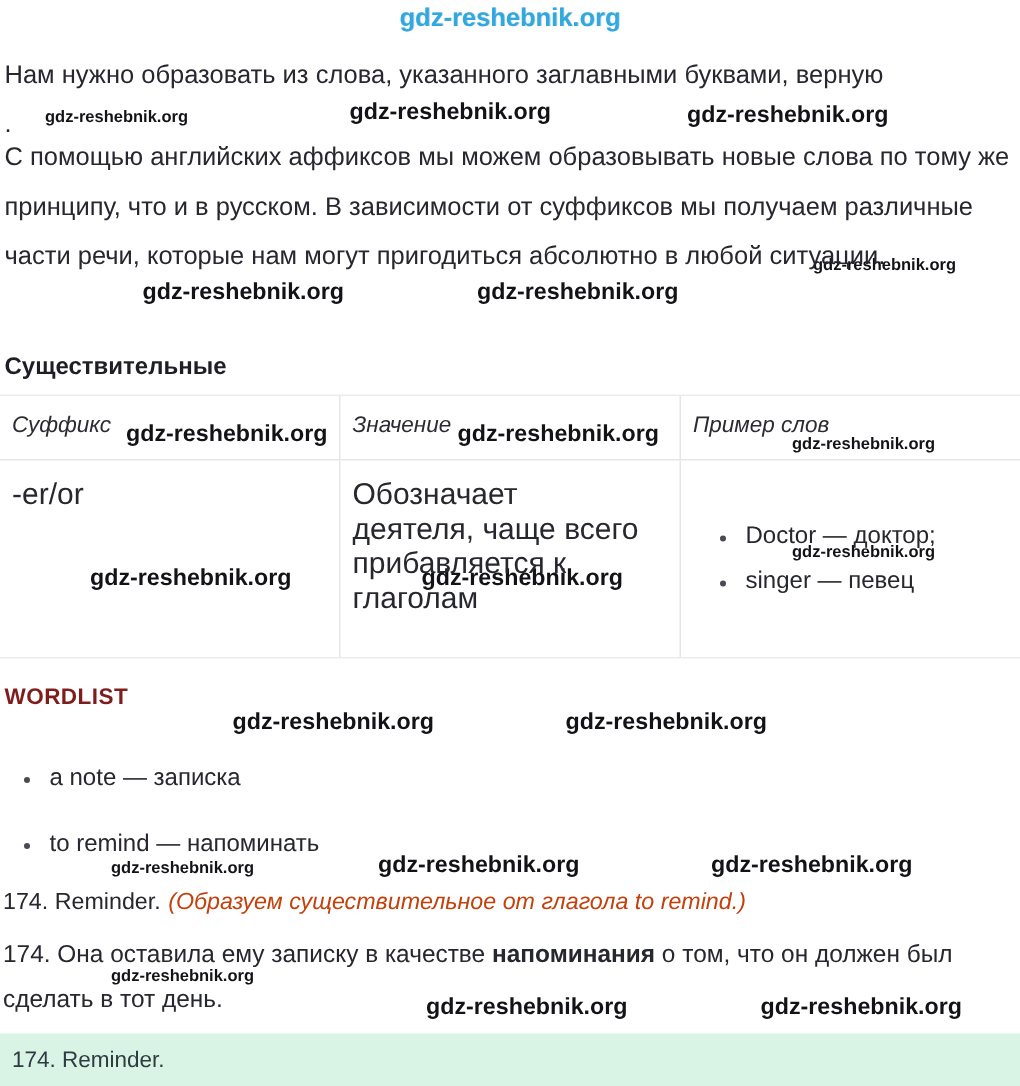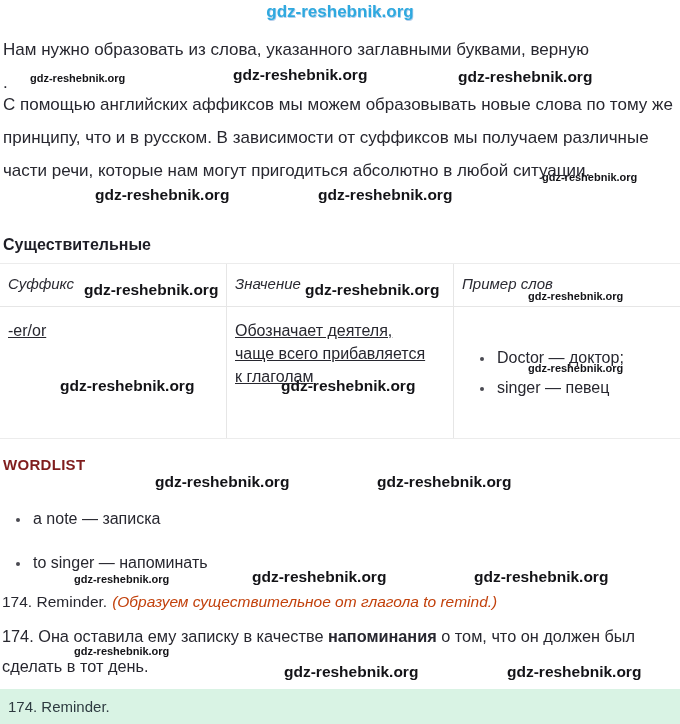--- a/index.html
+++ b/index.html
@@ -26,21 +26,21 @@
 
   .h-nouns { position:absolute; left:3px; top:236px; font-size:16px; font-weight:700; color:#1e1e26; }
 
   
   .tbl {
     position:absolute; left:0; top:263px; width:680px;
     display:grid; grid-template-columns:227px 227px 226px; grid-template-rows:43px 131px;
     border-top:1px solid #ececec; border-bottom:1px solid #ececec;
   }
   .th { font-style:italic; font-size:15px; padding:11px 8px 0 8px; border-bottom:1px solid #e6e6e6; color:#2b2b33; }
-  .td { font-size:16px; padding:12px 22px 0 8px; line-height:23px;text-decoration:underline; }
+  .td { font-size:20px; padding:12px 22px 0 8px; line-height:23px; }
   .bR { border-right:1px solid #e6e6e6; }
   .examples { display:flex; flex-direction:column; justify-content:center; gap:12px; padding:0 8px 0 26px; font-size:16px; }
   .ex-item { display:flex; align-items:flex-start; }
   .dot { width:4px; height:4px; border-radius:50%; background:#4a4a52; margin:8px 13px 0 0; flex:0 0 auto; }
 
   
   .h-wordlist { position:absolute; left:3px; top:456px; font-size:15px; font-weight:700; letter-spacing:.3px; color:#7f1d1d; }
   .wl-item { position:absolute; left:16px; display:flex; align-items:flex-start; font-size:16px; }
   .wl-item .dot { margin-top:8px; }
   .wl-1 { top:510px; }
@@ -116,21 +116,21 @@
   </div>
 
   <div class="h-wordlist">WORDLIST</div>
 
   <div class="wl-item wl-1">
     <span class="dot"></span>
     <span>a note — записка</span>
   </div>
   <div class="wl-item wl-2">
     <span class="dot"></span>
-    <span>to singer — напоминать</span>
+    <span>to remind — напоминать</span>
   </div>
 
   <div class="task-line">
     <span>174. Reminder.</span><span class="task-hint">(Образуем существительное от глагола to remind.)</span>
   </div>
 
   <div class="answer">
     <span>174. Она оставила ему записку в качестве </span><b>напоминания</b><span> о том, что он должен был сделать в тот день.</span>
   </div>
 

